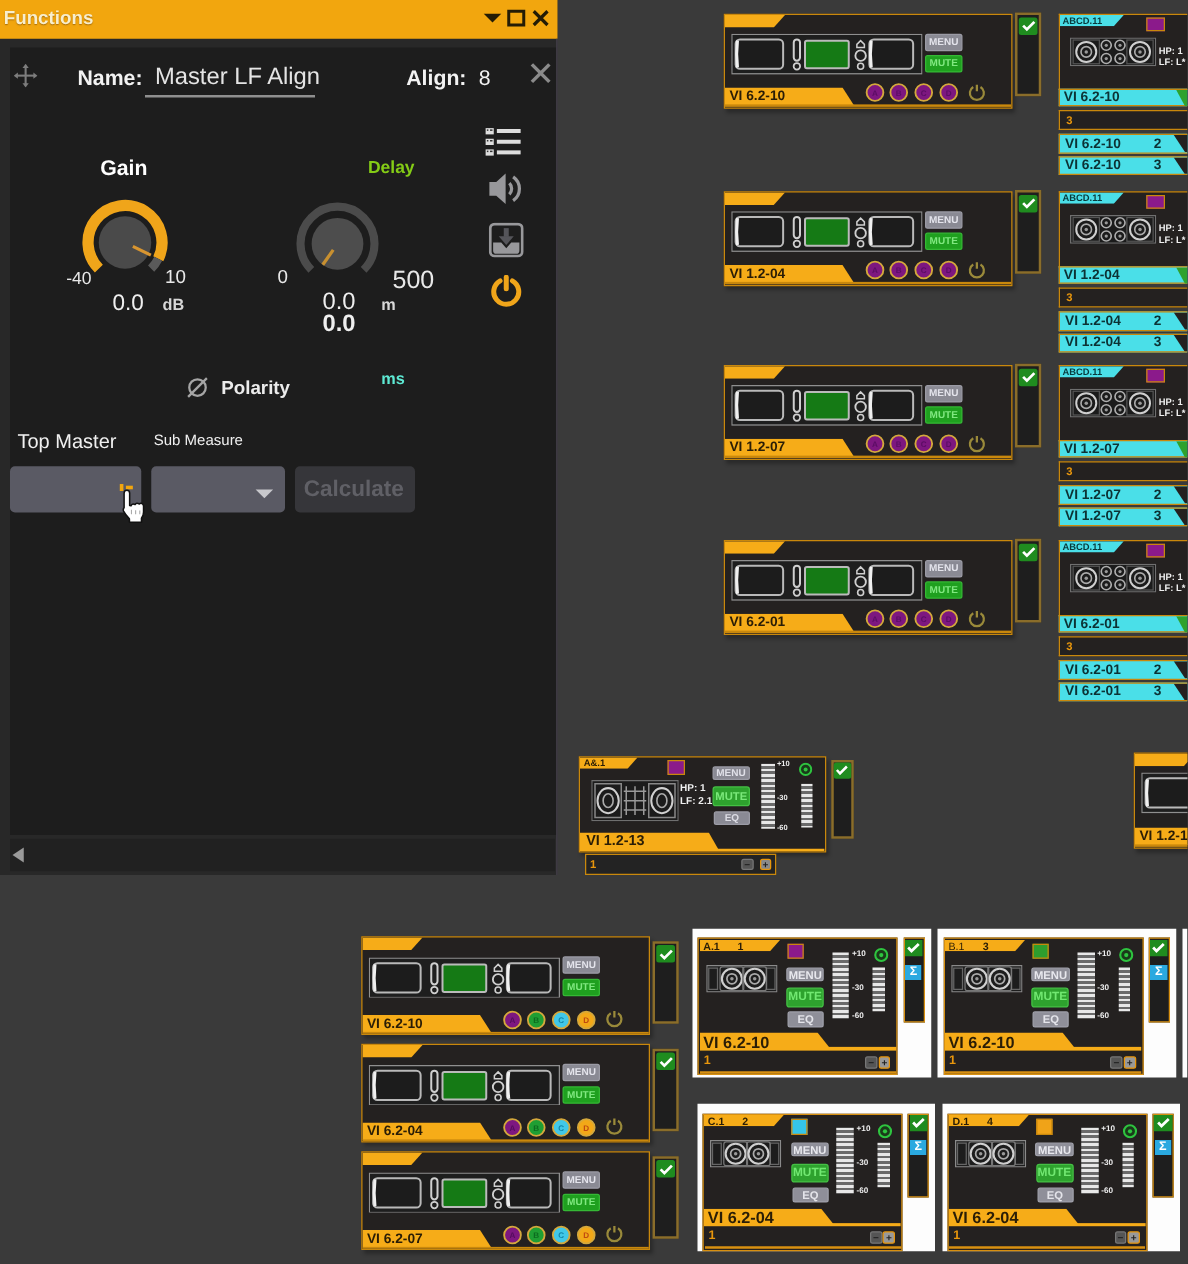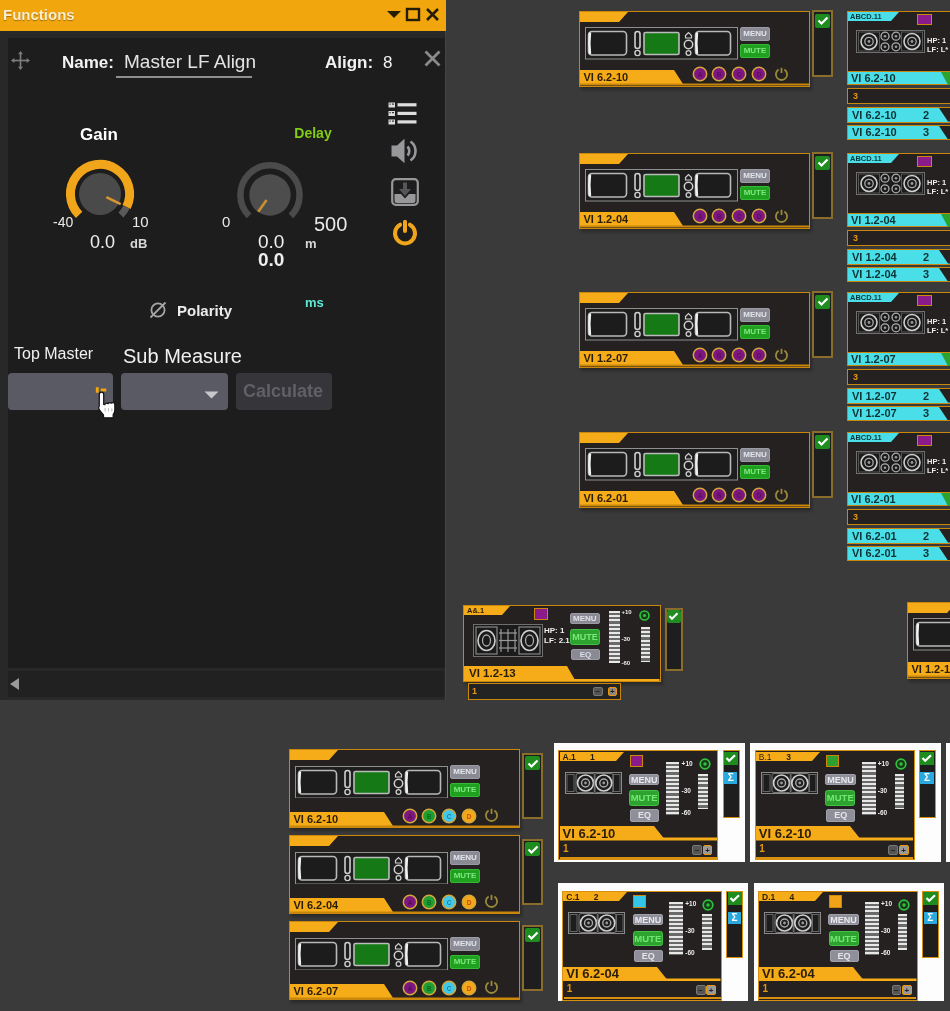--- a/index.html
+++ b/index.html
@@ -88,21 +88,21 @@
 <svg style="position:absolute;left:391.5px;top:219.5px;" width="26" height="27" viewBox="0 0 26 27">
 <path d="M 8.1 4.7 A 10 10 0 1 0 17.9 4.7" stroke="#F0A51A" stroke-width="4" fill="none" stroke-linecap="round"></path>
 <line x1="13" y1="1.8" x2="13" y2="11" stroke="#F0A51A" stroke-width="4" stroke-linecap="round"></line>
 </svg>
 <svg style="position:absolute;left:148px;top:300px;" width="20" height="20" viewBox="0 0 20 20">
 <circle cx="10" cy="10" r="6.6" stroke="#a5a5a5" stroke-width="1.8" fill="none"></circle>
 <line x1="2.5" y1="17.5" x2="17.5" y2="2.5" stroke="#a5a5a5" stroke-width="1.8"></line>
 </svg>
 <div class="t" style="left:177px;top:302px;font-size:15px;font-weight:bold;color:#ececec;">Polarity</div>
 <div class="t" style="left:14px;top:345px;font-size:16px;color:#f0f0f0;">Top Master</div>
-<div class="t" style="left:123px;top:345px;font-size:20px;color:#f0f0f0;">Sub Measure</div>
+<div class="t" style="left:123px;top:345px;font-size:12px;color:#f0f0f0;">Sub Measure</div>
 <div style="position:absolute;left:8px;top:373px;width:105px;height:37px;background:#5a5a64;border-radius:4px;"></div>
 <div style="position:absolute;left:120.5px;top:373px;width:107px;height:37px;background:#5a5a64;border-radius:4px;"></div>
 <svg style="position:absolute;left:204px;top:391px;" width="15" height="8" viewBox="0 0 15 8">
     <polygon points="0.5,0.5 14.5,0.5 7.5,7.5" fill="#c8c8cc"></polygon>
   </svg>
 <div style="position:absolute;left:235.5px;top:373px;width:96.5px;height:37px;background:#36363a;border-radius:4px;"></div>
 <div class="t" style="left:283px;top:381px;font-size:18px;font-weight:bold;color:#606066;transform:translateX(-50%);">Calculate</div>
 <svg style="position:absolute;left:90px;top:385px;" width="29" height="40" viewBox="0 0 26 36">
 <rect x="5.2" y="2" width="2.6" height="5" fill="#F2A60E"></rect>
     <rect x="9.6" y="3.2" width="5" height="2.6" fill="#F2A60E"></rect>

